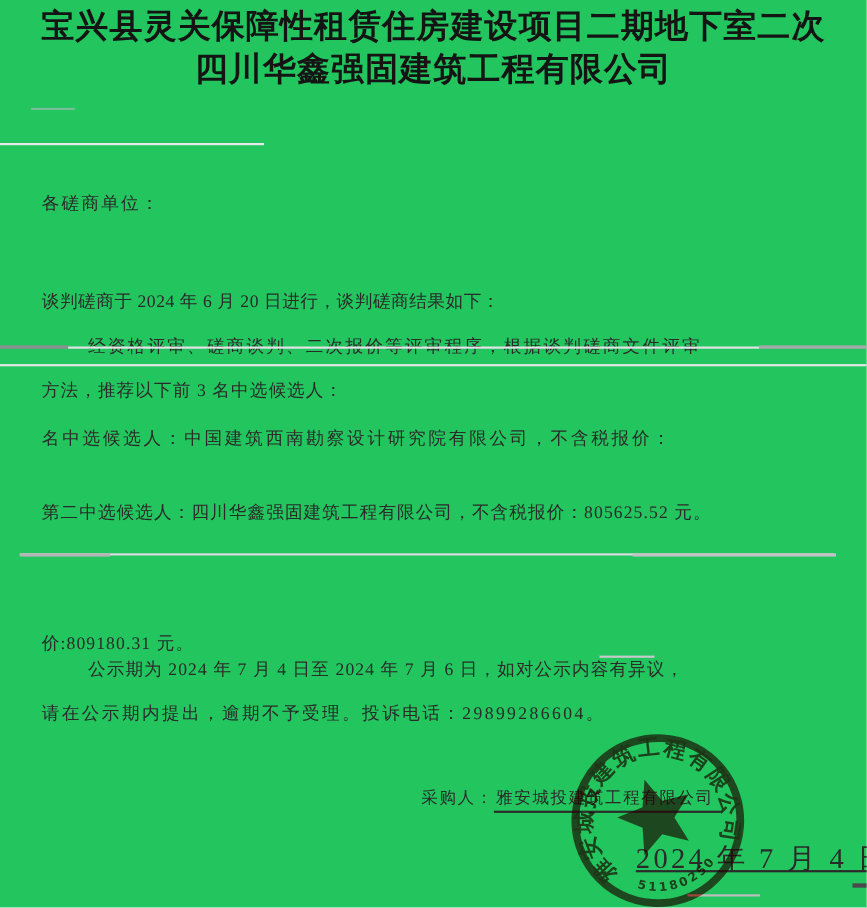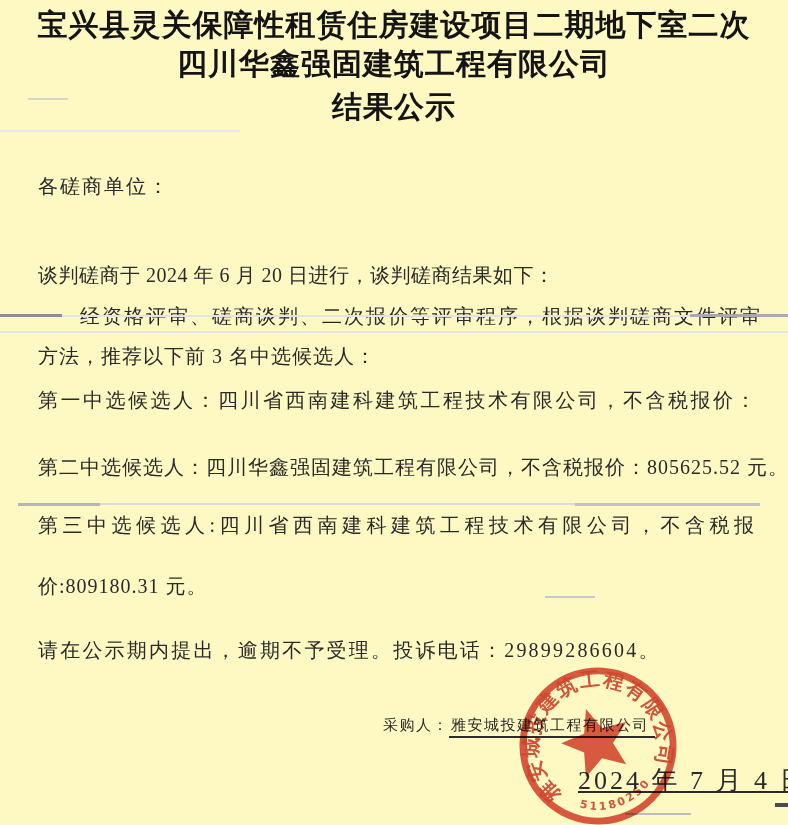--- a/index.html
+++ b/index.html
@@ -1,37 +1,37 @@
 <!DOCTYPE html>
 <html><head>
 <meta charset="utf-8">
 <style>
   html,body{margin:0;padding:0;}
   body{background:#ffffff;}
   .page{
     position:relative;
     width:788px;height:825px;
-    background:#fef9c3;
+    background:#22c55e;
     overflow:hidden;
     font-family:"Liberation Serif","DejaVu Serif",serif;
     color:#2a2a2a;
   }
   .title-line{
     position:absolute;left:0;right:0;
     text-align:center;
     font-family:"DejaVu Sans","Liberation Sans",sans-serif;
     font-weight:700;
     font-size:30px;line-height:34px;
     letter-spacing:1px;
     color:#141414;
     white-space:nowrap;
   }
   .bl{
     position:absolute;
-    font-size:20px;line-height:26px;
+    font-size:16px;line-height:26px;
     white-space:nowrap;
   }
   .sig-line{
     position:absolute;left:383px;top:716px;
     font-size:15px;letter-spacing:1.5px;white-space:nowrap;
   }
   .sig-name{
     border-bottom:2px solid #2c2c2c;
     padding:0 6px 3px 2px;
   }
@@ -47,31 +47,30 @@
   }
   .art{position:absolute;pointer-events:none;}
 </style>
 </head>
 <body>
 
 <div class="page">
 
   <div class="title-line" style="top:8px">宝兴县灵关保障性租赁住房建设项目二期地下室二次</div>
   <div class="title-line" style="top:47px">四川华鑫强固建筑工程有限公司</div>
-  <div class="title-line" style="top:90px">结果公示</div>
 
   <div class="bl" style="left:38px;top:173px;letter-spacing:2px">各磋商单位：</div>
 
   <div class="bl" style="left:38px;top:262px;letter-spacing:0.5px">谈判磋商于 2024 年 6 月 20 日进行，谈判磋商结果如下：</div>
   <div class="bl" style="left:80px;top:303px;letter-spacing:2px">经资格评审、磋商谈判、二次报价等评审程序，根据谈判磋商文件评审</div>
   <div class="bl" style="left:38px;top:343px;letter-spacing:1px">方法，推荐以下前 3 名中选候选人：</div>
-  <div class="bl" style="left:38px;top:387px;letter-spacing:2.5px">第一中选候选人：四川省西南建科建筑工程技术有限公司，不含税报价：</div>
+  <div class="bl" style="left:38px;top:387px;letter-spacing:2.5px">名中选候选人：中国建筑西南勘察设计研究院有限公司，不含税报价：</div>
   <div class="bl" style="left:38px;top:454px;letter-spacing:1px">第二中选候选人：四川华鑫强固建筑工程有限公司，不含税报价：805625.52 元。</div>
-  <div class="bl" style="left:38px;top:512px;letter-spacing:4.5px">第三中选候选人:四川省西南建科建筑工程技术有限公司，不含税报</div>
   <div class="bl" style="left:38px;top:573px;letter-spacing:1px">价:809180.31 元。</div>
+  <div class="bl" style="left:80px;top:597px;letter-spacing:1px">公示期为 2024 年 7 月 4 日至 2024 年 7 月 6 日，如对公示内容有异议，</div>
   <div class="bl" style="left:38px;top:637px;letter-spacing:2.2px">请在公示期内提出，逾期不予受理。投诉电话：29899286604。</div>
 
   <div class="sig-line">
     <span>采购人：</span><span class="sig-name">雅安城投建筑工程有限公司</span>
   </div>
   <div class="date-line">2024 年 7 月 4 日</div>
 
   <div class="art" style="left:28px;top:98px;width:40px;height:2px;background:#b9bac9;opacity:.55"></div>
   <div class="art" style="left:0;top:130px;width:240px;height:2px;background:#e9e9eb"></div>
   <div class="art" style="left:0;top:314px;width:62px;height:3px;background:#8f8f93"></div>

